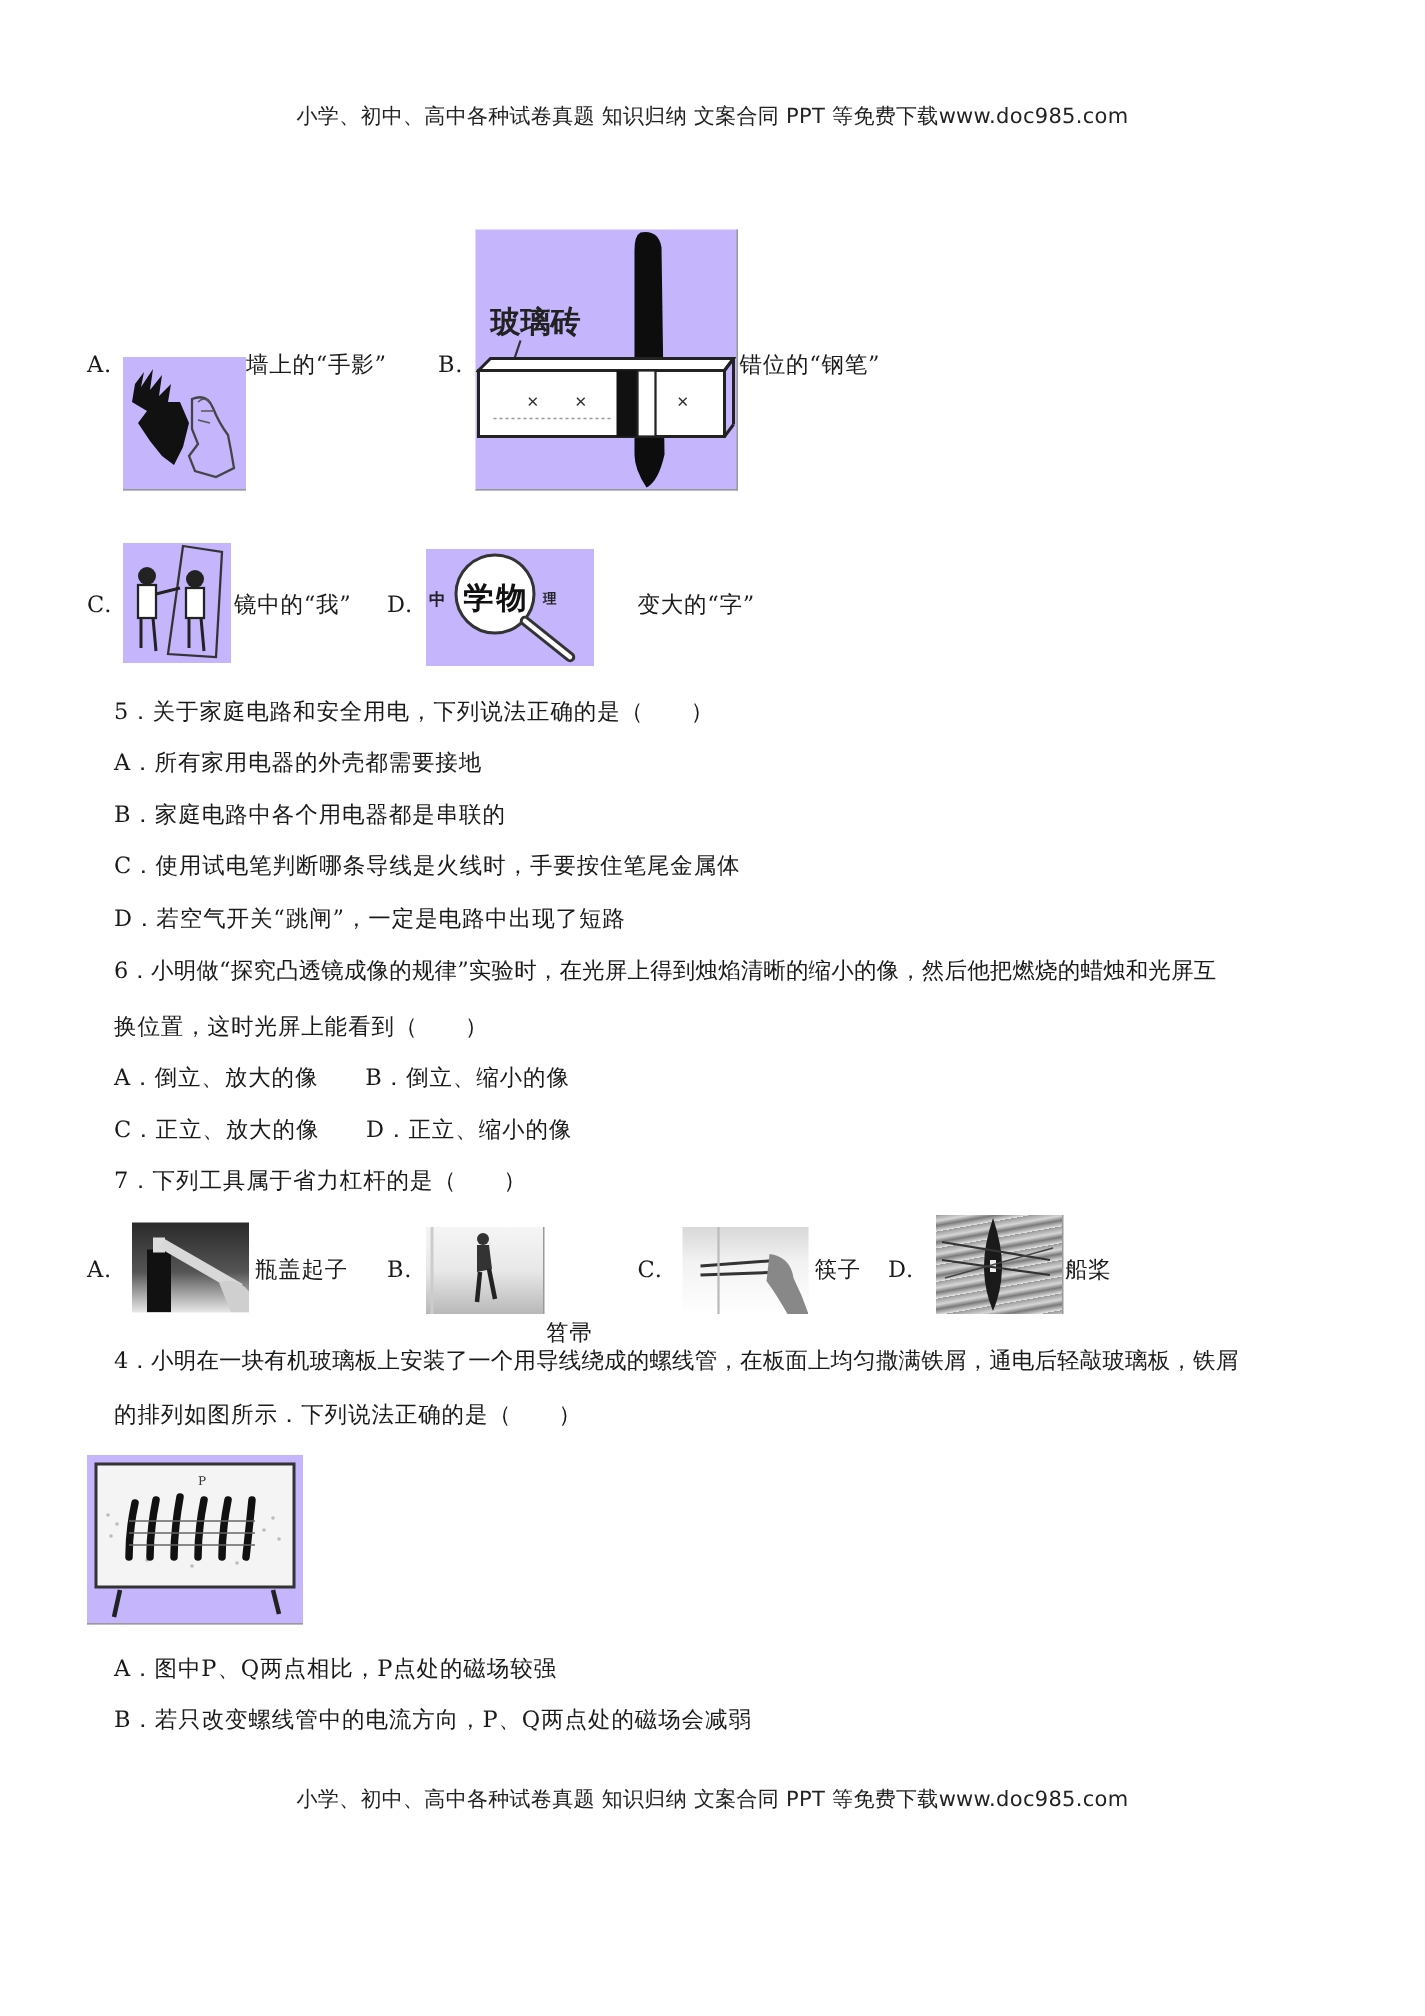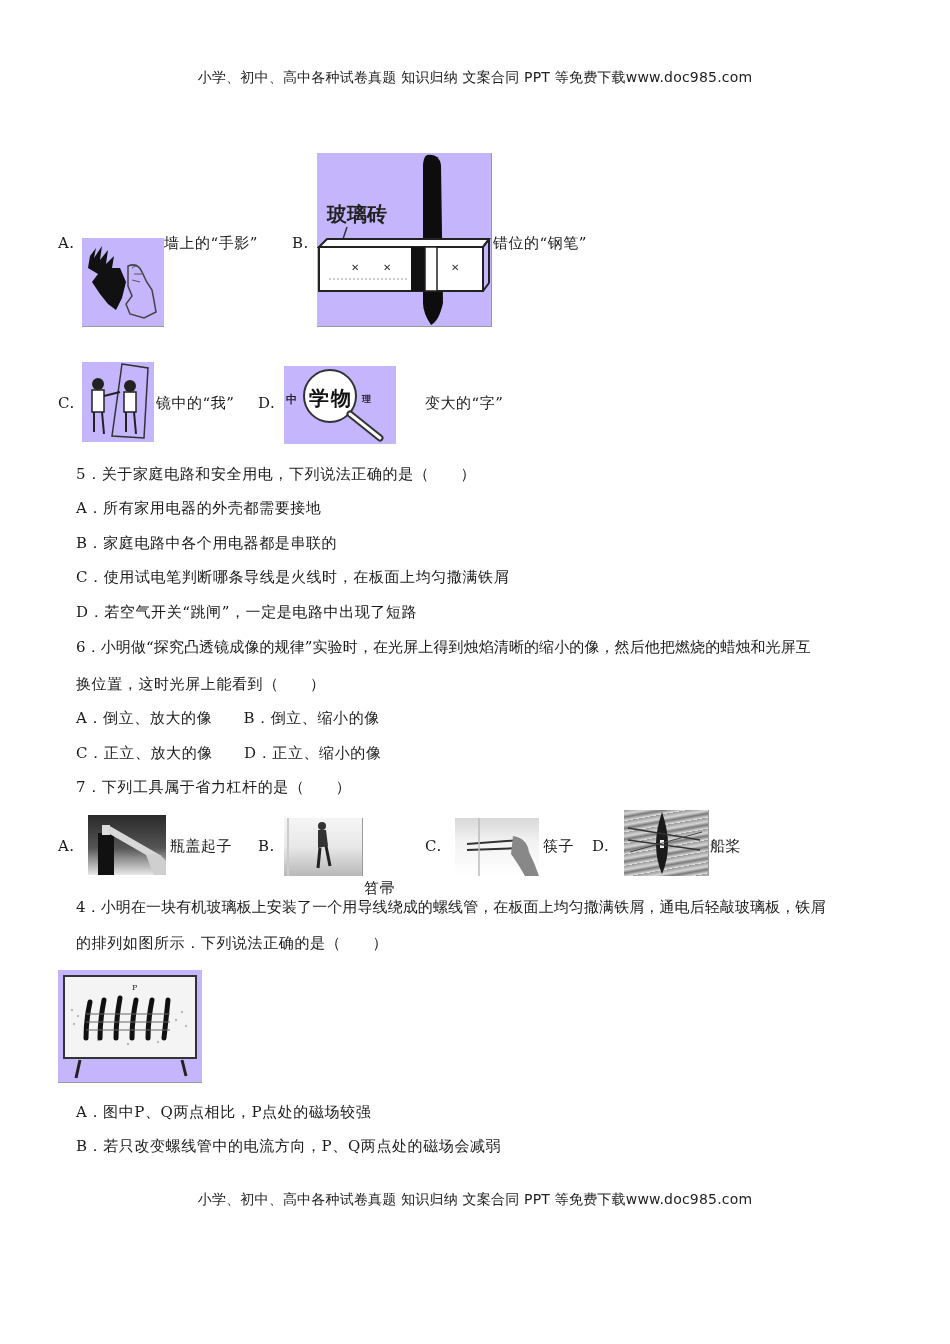--- a/index.html
+++ b/index.html
@@ -89,21 +89,21 @@
     <text x="25" y="39" font-size="20" font-weight="bold" fill="#111" font-family="DejaVu Sans, sans-serif">学</text>
     <text x="47" y="39" font-size="20" font-weight="bold" fill="#111" font-family="DejaVu Sans, sans-serif">物</text>
     <text x="78" y="36" font-size="9" font-weight="bold" fill="#222" font-family="DejaVu Sans, sans-serif">理</text>
   </svg>
 </div>
 <div class="txt" style="left:397px; top:393px;margin-left:28px;">变大的“字”</div>
 
 <div class="line" style="top:464px;">5．关于家庭电路和安全用电，下列说法正确的是（　　）</div>
 <div class="line" style="top:498px;">A．所有家用电器的外壳都需要接地</div>
 <div class="line" style="top:533px;">B．家庭电路中各个用电器都是串联的</div>
-<div class="line" style="top:567px;">C．使用试电笔判断哪条导线是火线时，在板面上均匀撒满铁屑</div>
+<div class="line" style="top:567px;">C．使用试电笔判断哪条导线是火线时，手要按住笔尾金属体</div>
 <div class="line" style="top:602px;">D．若空气开关“跳闸”，一定是电路中出现了短路</div>
 
 <div class="line" style="top:637px; letter-spacing:0.1px; font-size:15px;">6．小明做“探究凸透镜成像的规律”实验时，在光屏上得到烛焰清晰的缩小的像，然后他把燃烧的蜡烛和光屏互</div>
 <div class="line" style="top:674px;">换位置，这时光屏上能看到（　　）</div>
 <div class="line" style="top:708px;">A．倒立、放大的像　　B．倒立、缩小的像</div>
 <div class="line" style="top:743px;">C．正立、放大的像　　D．正立、缩小的像</div>
 
 <div class="line" style="top:777px;">7．下列工具属于省力杠杆的是（　　）</div>
 
 <div class="txt" style="left:58px; top:836px;">A.</div>

